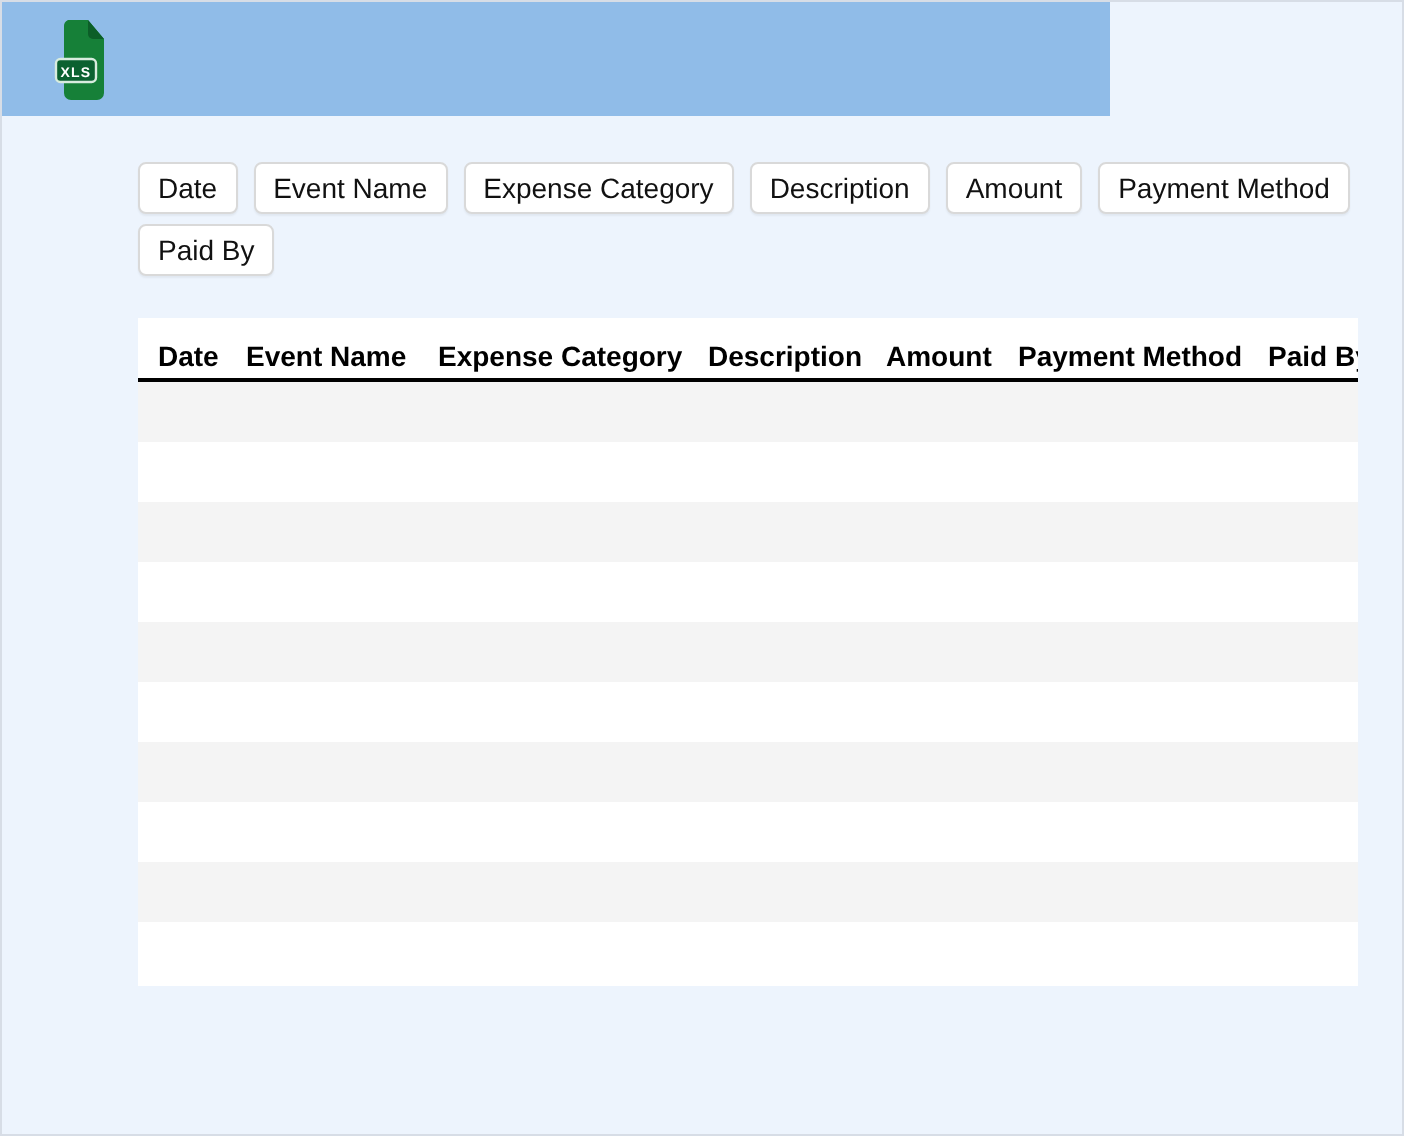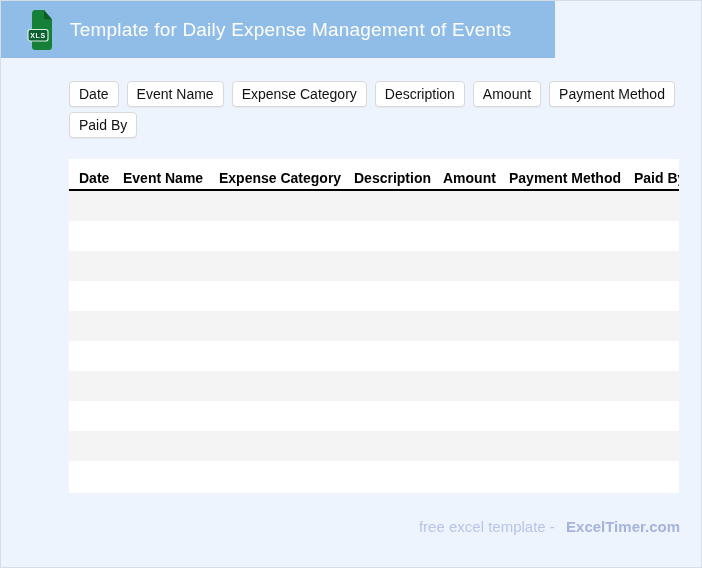--- a/index.html
+++ b/index.html
@@ -88,21 +88,20 @@
 
 <div class="page">
 
   <div class="header">
     <svg class="file-icon" viewBox="0 0 27 44">
       <path d="M7 2 h10 L25 11.5 V38.5 a3.5 3.5 0 0 1 -3.5 3.5 H8.5 A3.5 3.5 0 0 1 5 38.5 V5.5 A3.5 3.5 0 0 1 7 2 Z" fill="#168038"></path>
       <path d="M17 2 L25 11.5 H19.5 A2.5 2.5 0 0 1 17 9 Z" fill="#0c5e28"></path>
       <rect x="1" y="21.5" width="20" height="11.5" rx="2.2" fill="#0b6130" stroke="#d8ecde" stroke-width="1.2"></rect>
       <text x="11" y="30.3" text-anchor="middle" font-size="7" font-weight="bold" font-family="Liberation Sans, sans-serif" fill="#ffffff" letter-spacing="0.6">XLS</text>
     </svg>
-    <div class="title">Template for Daily Expense Management of Events</div>
   </div>
 
   <div class="chip-row r1">
     <div class="chip">Date</div>
     <div class="chip">Event Name</div>
     <div class="chip">Expense Category</div>
     <div class="chip">Description</div>
     <div class="chip">Amount</div>
     <div class="chip">Payment Method</div>
   </div>
@@ -128,18 +127,14 @@
         <div class="trow"></div>
         <div class="trow"></div>
         <div class="trow"></div>
         <div class="trow"></div>
         <div class="trow"></div>
         <div class="trow"></div>
         <div class="trow"></div>
       </div>
   </div>
 
-  <div class="footer">
-    <span class="free">free excel template -</span>
-    <span class="brand">ExcelTimer.com</span>
-  </div>
 
 </div>
 
 </body></html>

